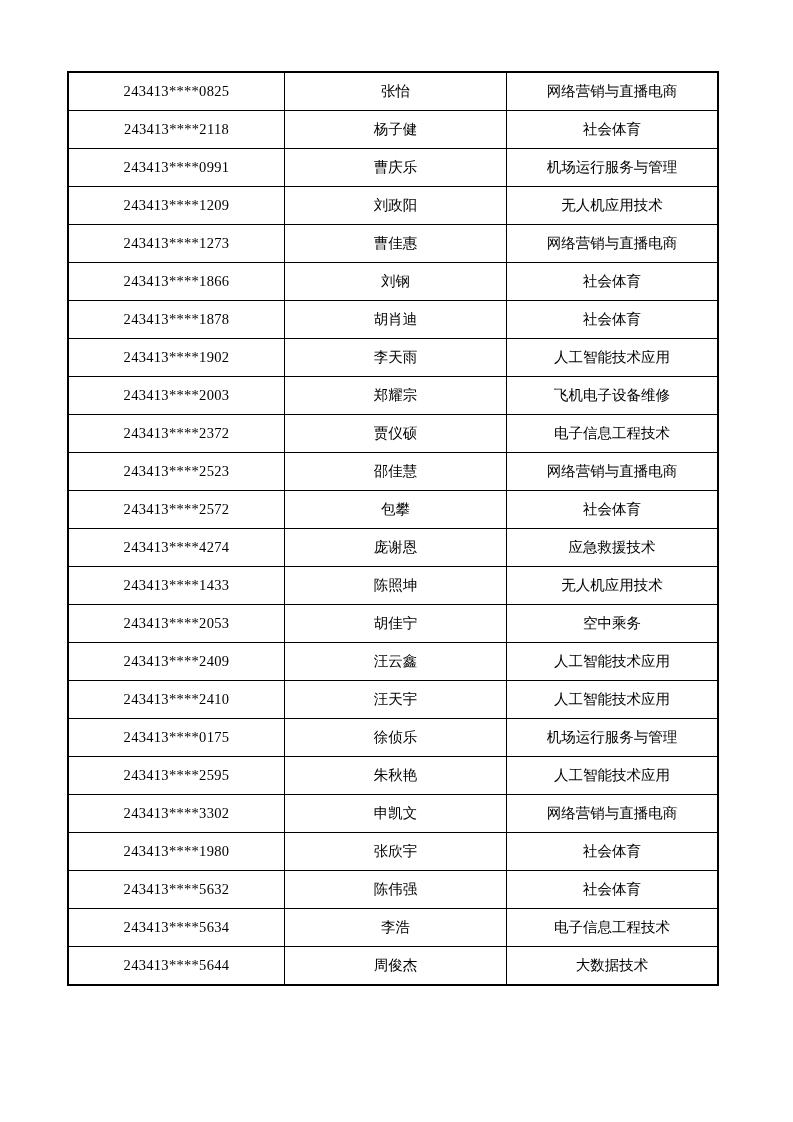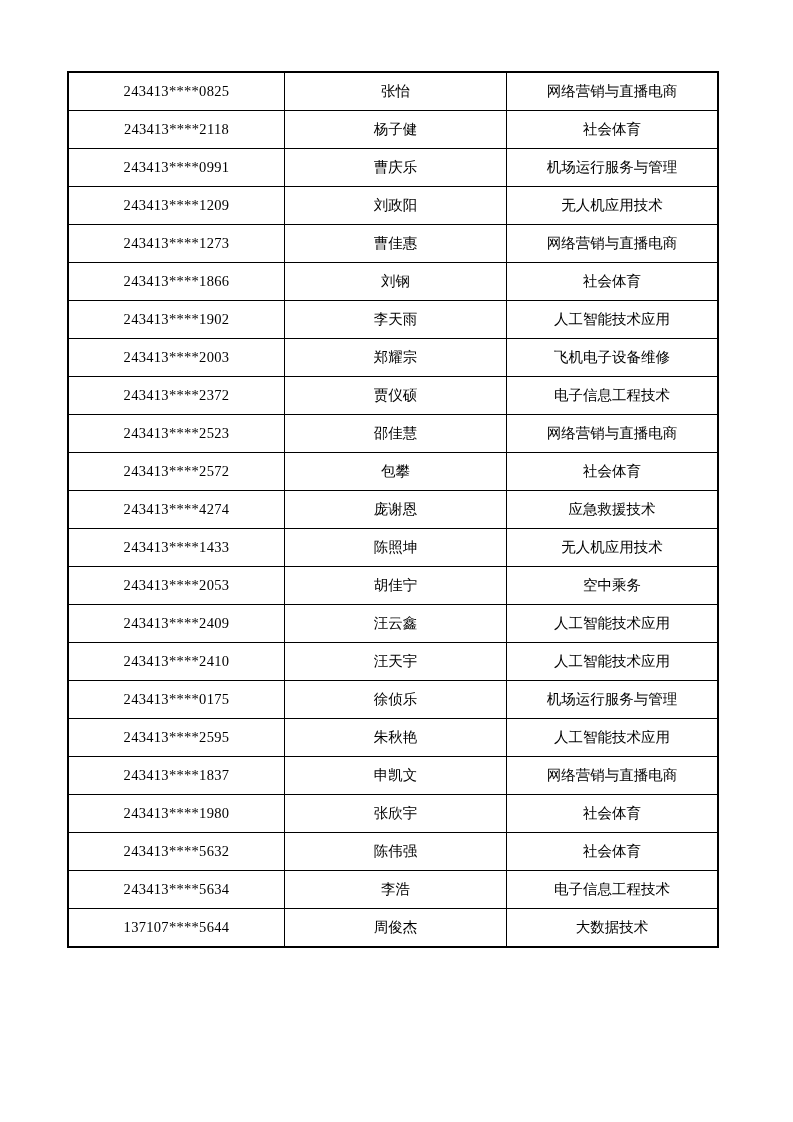--- a/index.html
+++ b/index.html
@@ -81,20 +81,25 @@
         <td class="cell-id">243413****1273</td>
         <td class="cell-name">曹佳惠</td>
         <td class="cell-major">网络营销与直播电商</td>
       </tr>
         <tr>
         <td class="cell-id">243413****1866</td>
         <td class="cell-name">刘钢</td>
         <td class="cell-major">社会体育</td>
       </tr>
         <tr>
+        <td class="cell-id">243413****1878</td>
+        <td class="cell-name">胡肖迪</td>
+        <td class="cell-major">社会体育</td>
+      </tr>
+        <tr>
         <td class="cell-id">243413****1902</td>
         <td class="cell-name">李天雨</td>
         <td class="cell-major">人工智能技术应用</td>
       </tr>
         <tr>
         <td class="cell-id">243413****2003</td>
         <td class="cell-name">郑耀宗</td>
         <td class="cell-major">飞机电子设备维修</td>
       </tr>
         <tr>
@@ -141,39 +146,39 @@
         <td class="cell-id">243413****0175</td>
         <td class="cell-name">徐侦乐</td>
         <td class="cell-major">机场运行服务与管理</td>
       </tr>
         <tr>
         <td class="cell-id">243413****2595</td>
         <td class="cell-name">朱秋艳</td>
         <td class="cell-major">人工智能技术应用</td>
       </tr>
         <tr>
-        <td class="cell-id">243413****1837</td>
+        <td class="cell-id">243413****3302</td>
         <td class="cell-name">申凯文</td>
         <td class="cell-major">网络营销与直播电商</td>
       </tr>
         <tr>
         <td class="cell-id">243413****1980</td>
         <td class="cell-name">张欣宇</td>
         <td class="cell-major">社会体育</td>
       </tr>
         <tr>
         <td class="cell-id">243413****5632</td>
         <td class="cell-name">陈伟强</td>
         <td class="cell-major">社会体育</td>
       </tr>
         <tr>
         <td class="cell-id">243413****5634</td>
         <td class="cell-name">李浩</td>
         <td class="cell-major">电子信息工程技术</td>
       </tr>
         <tr>
-        <td class="cell-id">137107****5644</td>
+        <td class="cell-id">243413****5644</td>
         <td class="cell-name">周俊杰</td>
         <td class="cell-major">大数据技术</td>
       </tr>
       </tbody>
   </table>
 </div>
 
 </body></html>

